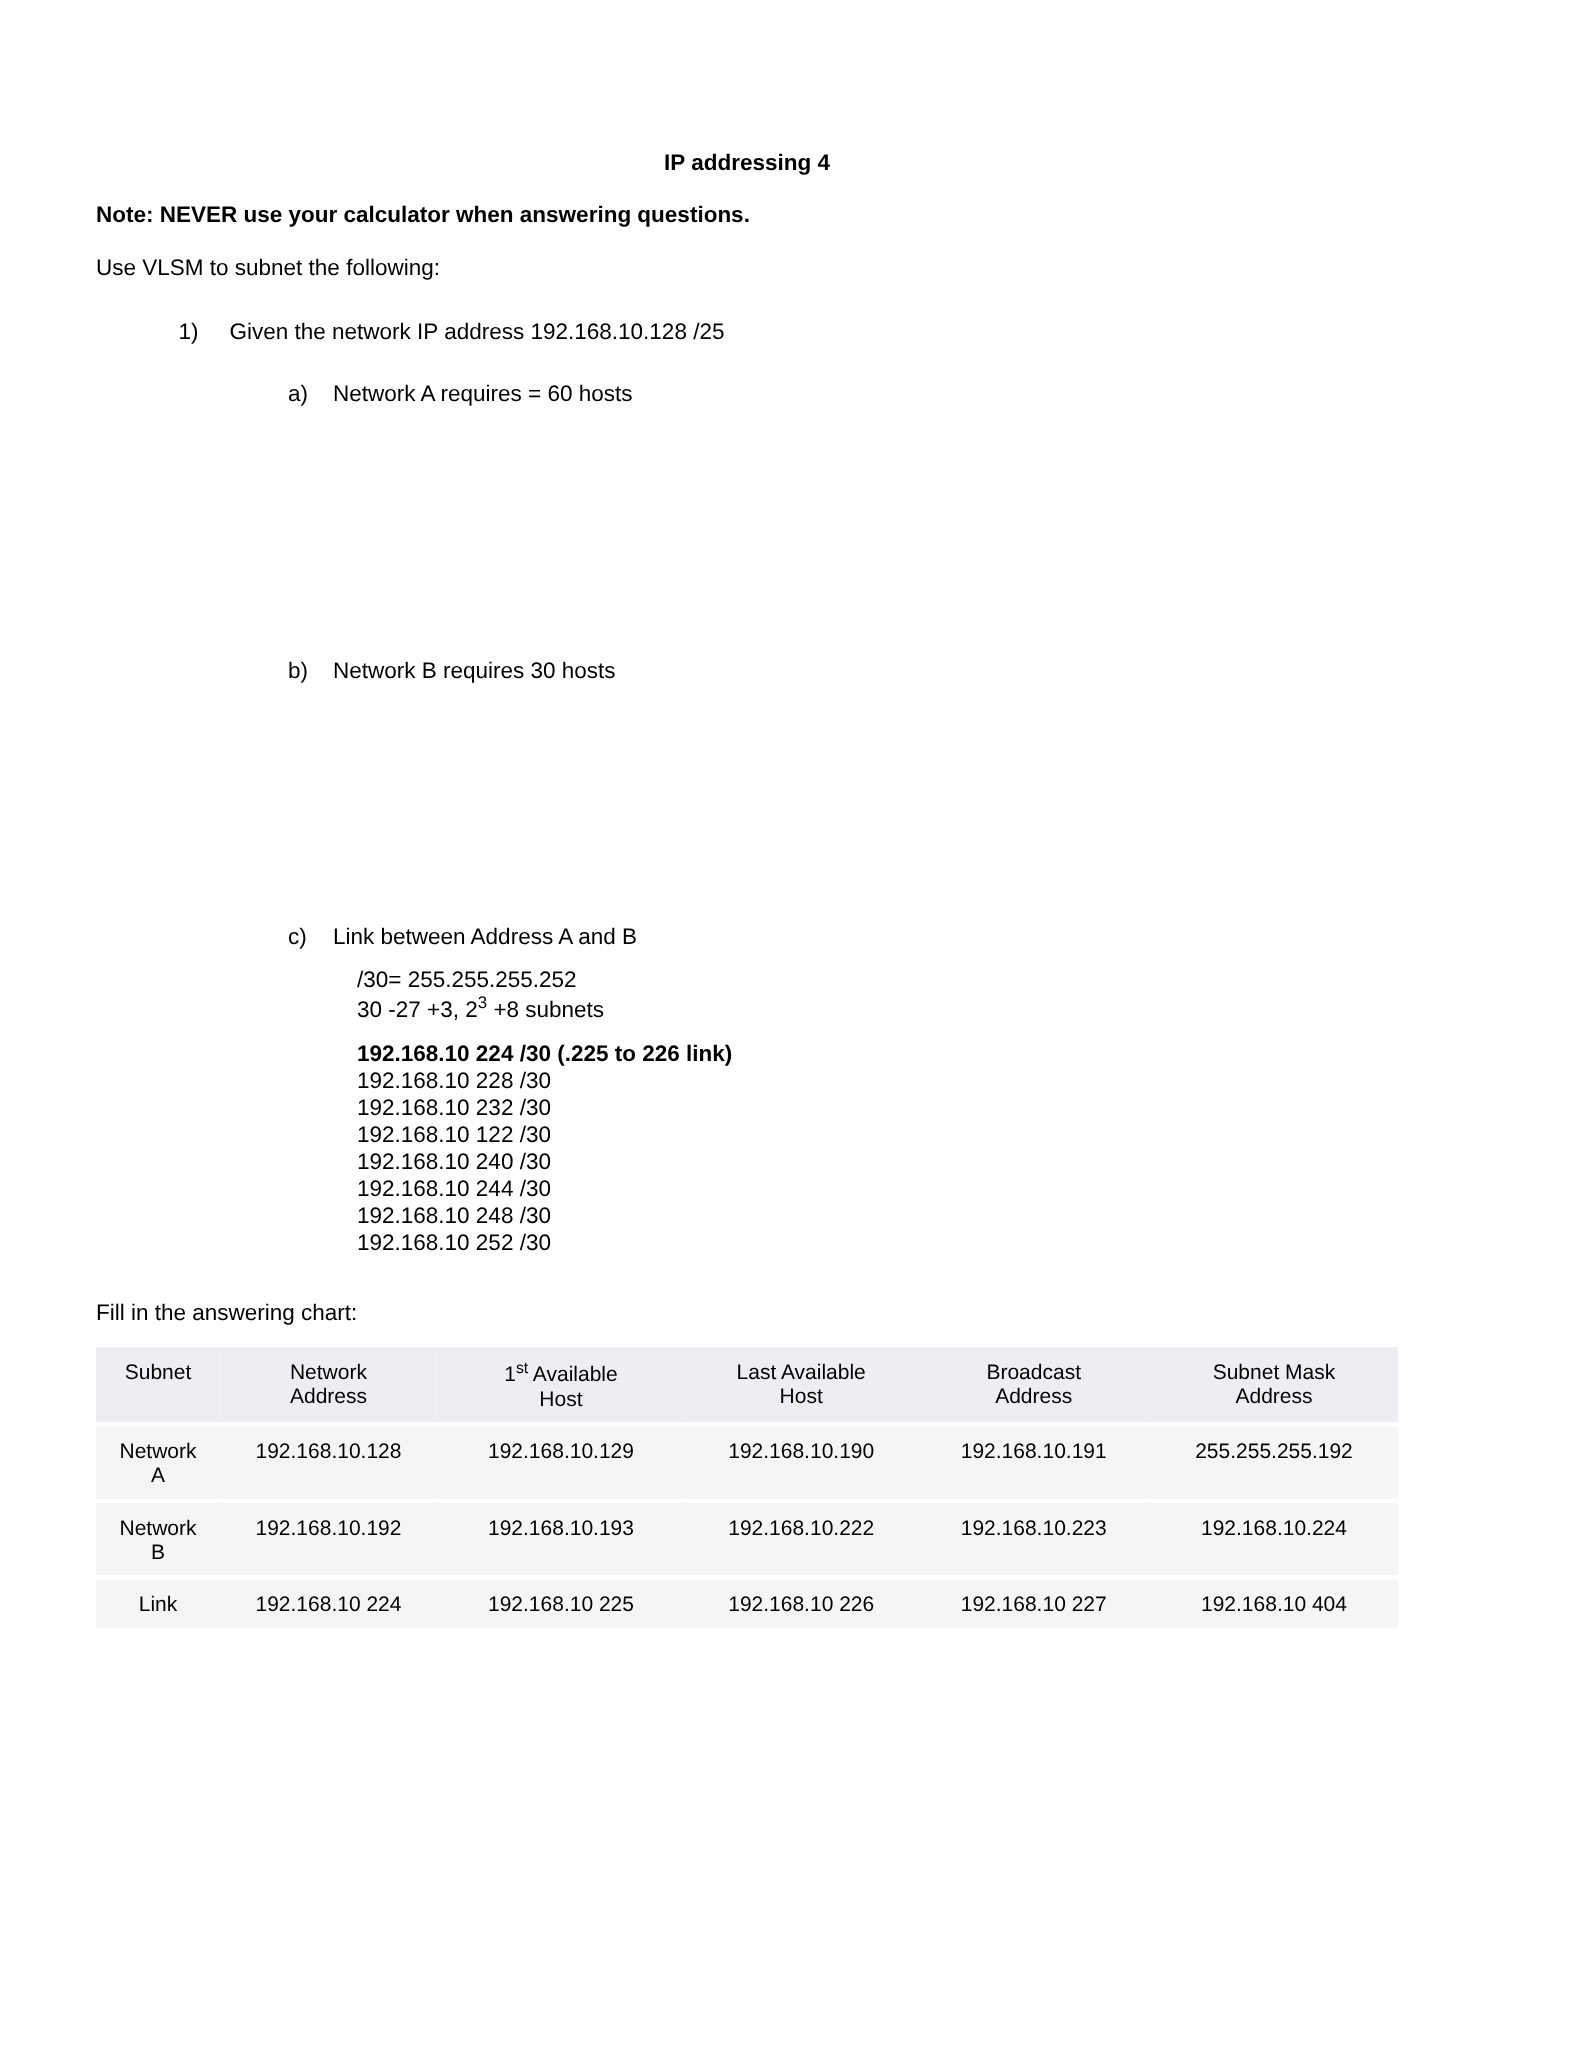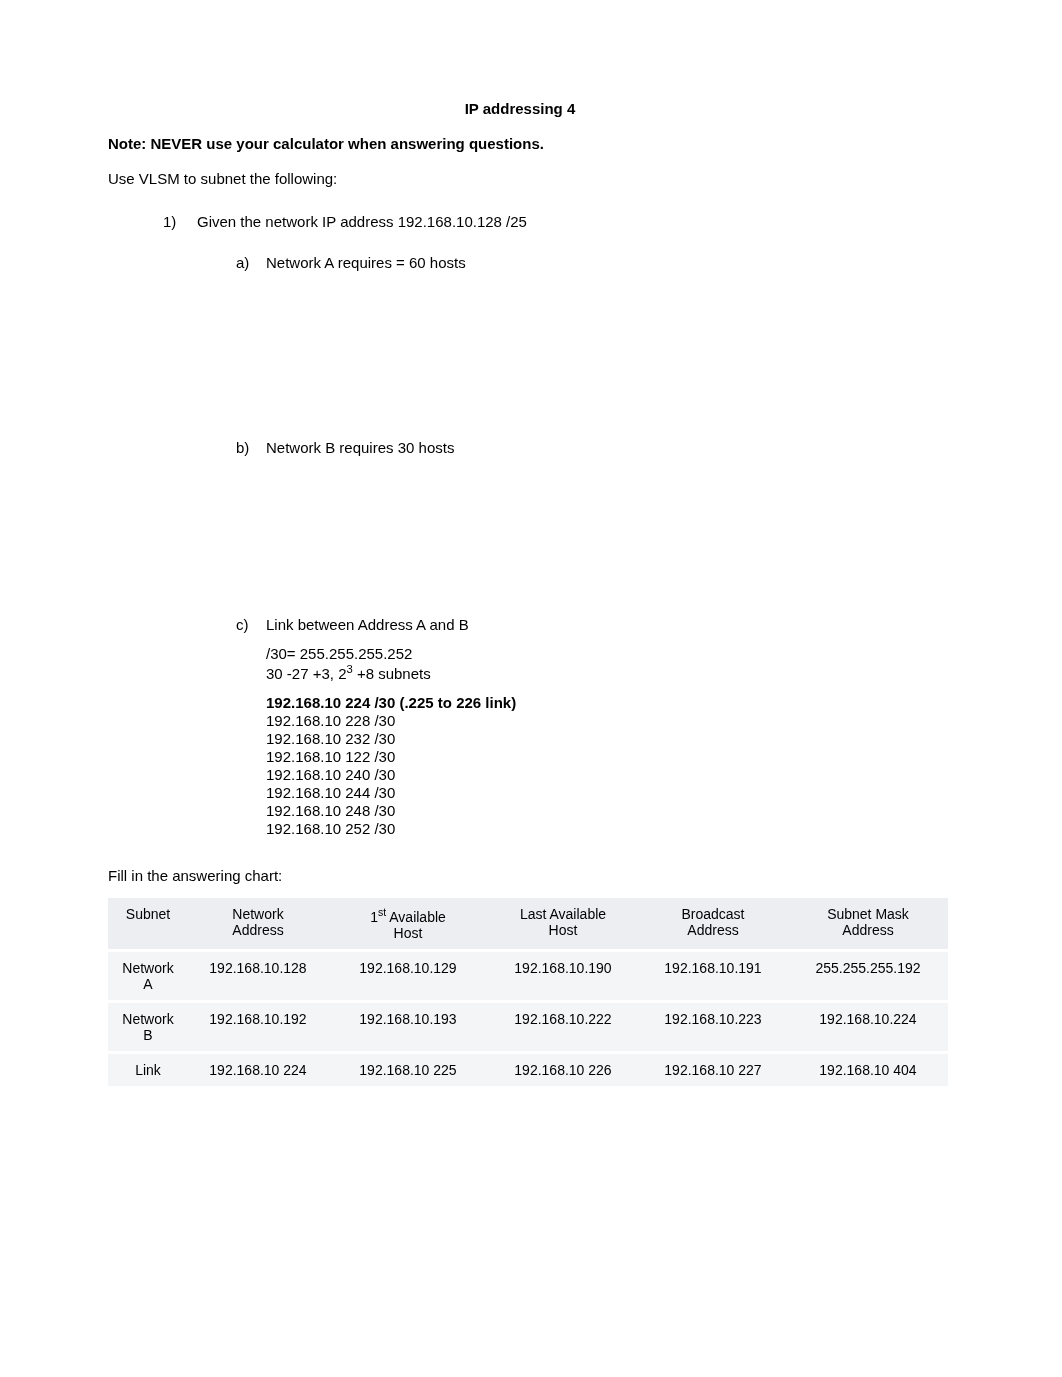--- a/index.html
+++ b/index.html
@@ -6,21 +6,21 @@
   body {
     margin: 0;
     padding: 0;
     background: #ffffff;
     font-family: Arial, Helvetica, sans-serif;
     font-size: 15px;
     color: #000;
     width: 1062px;
   }
   .page {
-    padding: 100px 130px 80px 108px;
+    padding: 100px 130px 80px 64px;
   }
   .title {
     text-align: center;
     font-weight: bold;
     margin-bottom: 18px;
   }
   .note {
     font-weight: bold;
     margin-bottom: 18px;
   }
@@ -47,21 +47,21 @@
     height: 160px;
   }
   .gap-med {
     height: 152px;
   }
   .answer-block {
     padding-left: 158px;
     margin-bottom: 8px;
   }
   .answer-line {
-    margin: 1px 0;
+    margin: 1px 16px;
   }
   .bold { font-weight: bold; }
   .chart-note {
     margin-top: 30px;
     margin-bottom: 14px;
   }
   table {
     width: 100%;
     border-collapse: collapse;
     table-layout: fixed;

